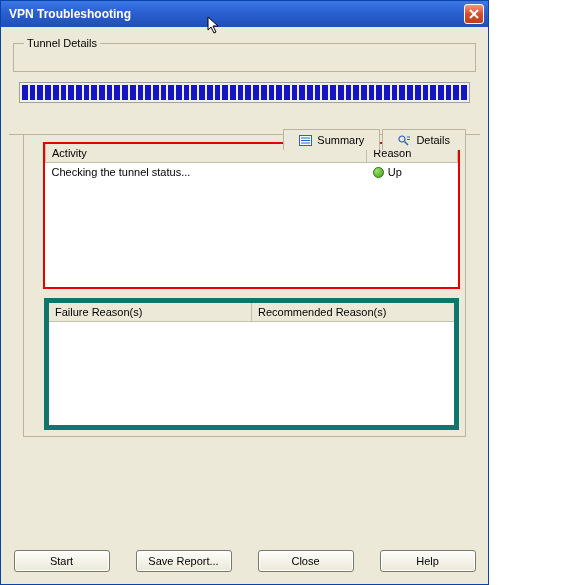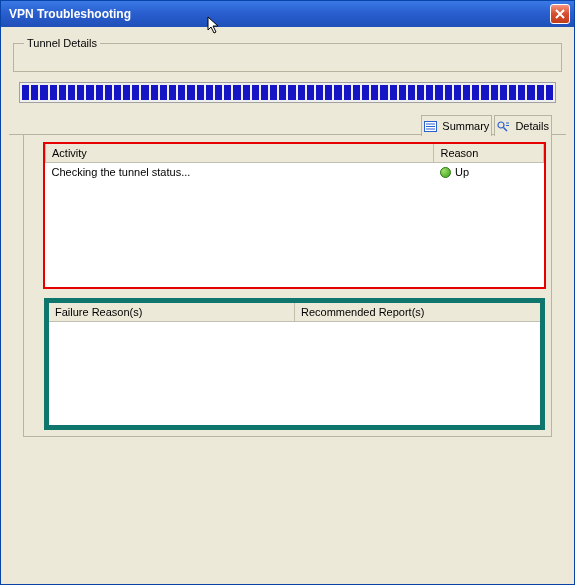--- a/index.html
+++ b/index.html
@@ -6,21 +6,21 @@
   body {
     margin: 0;
     font-family: Tahoma, Arial, sans-serif;
     font-size: 11px;
     background: #fff;
     width: 575px;
     height: 585px;
     overflow: hidden;
   }
   .window {
-    width: 575px;
+    width: 489px;
     height: 585px;
     border: 1px solid #0843a7;
     background: #ece9d8;
     display: flex;
     flex-direction: column;
   }
   .titlebar {
     height: 26px;
     background: linear-gradient(to bottom, #3a79e6 0%, #2a5fd0 45%, #1f4fb8 100%);
     display: flex;
@@ -82,28 +82,28 @@
     display: flex;
     justify-content: flex-end;
     padding: 4px 14px 0 14px;
     gap: 2px;
     border-bottom: 1px solid #b8b4a0;
   }
   .tab {
     display: flex;
     align-items: center;
     gap: 5px;
-    padding: 4px 2px;
+    padding: 4px 15px;
     border: 1px solid #b8b4a0;
     border-bottom: none;
     background: #ece9d8;
     font-size: 11px;
     cursor: pointer;
     position: relative;
-    top: 2px;
+    top: 16px;
   }
   .tab svg { width: 13px; height: 11px; flex-shrink: 0; }
   .panel-area {
     border: 1px solid #b8b4a0;
     border-top: none;
     margin: 0 14px;
     background: #ece9d8;
     padding: 8px 6px 6px 20px;
     display: flex;
     flex-direction: column;
@@ -311,24 +311,30 @@
                   </div>
                 </td>
               </tr>
             </tbody>
           </table>
         </div>
 
         <div class="lower-wrap">
           <div class="lower-head">
             <div>Failure Reason(s)</div>
-            <div>Recommended Report(s)</div>
+            <div>Recommended Reason(s)</div>
           </div>
         </div>
       </div>
     </div>
 
+    <div class="btn-row">
+      <button class="btn">Start</button>
+      <button class="btn">Save Report...</button>
+      <button class="btn">Close</button>
+      <button class="btn">Help</button>
+    </div>
   </div>
 </div>
 
 <svg class="cursor" width="16" height="20">
   <path d="M1 1 L1 14 L4 11 L7 17 L9 16 L6 10 L11 10 Z" fill="#fff" stroke="#000" stroke-width="1"></path>
 </svg>
 
 </body></html>

